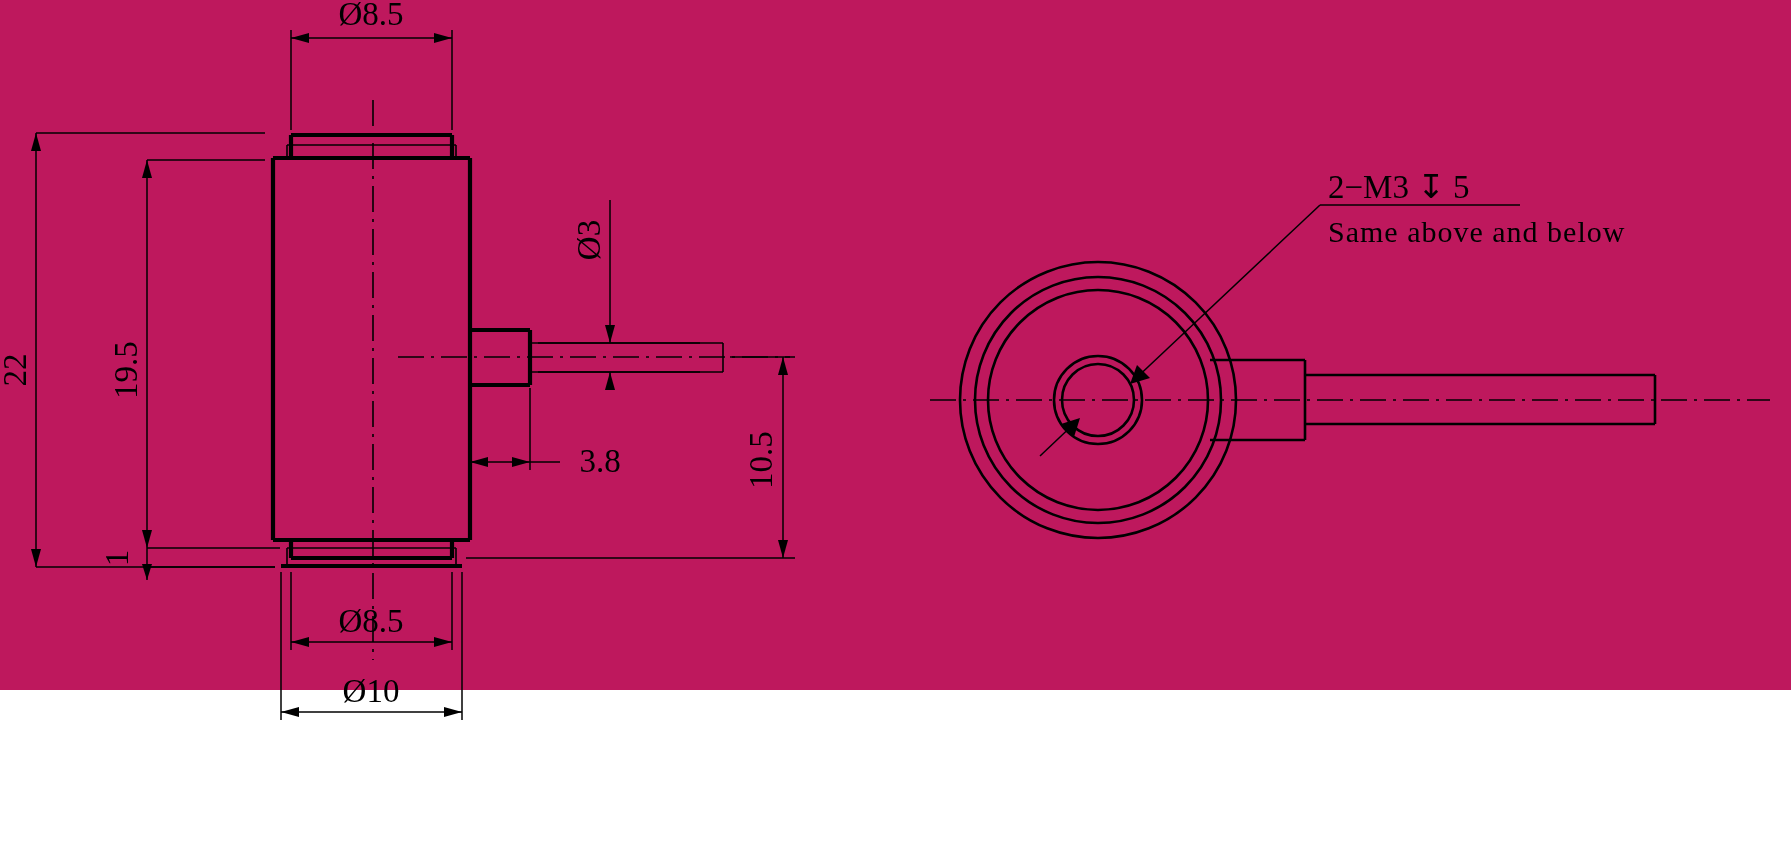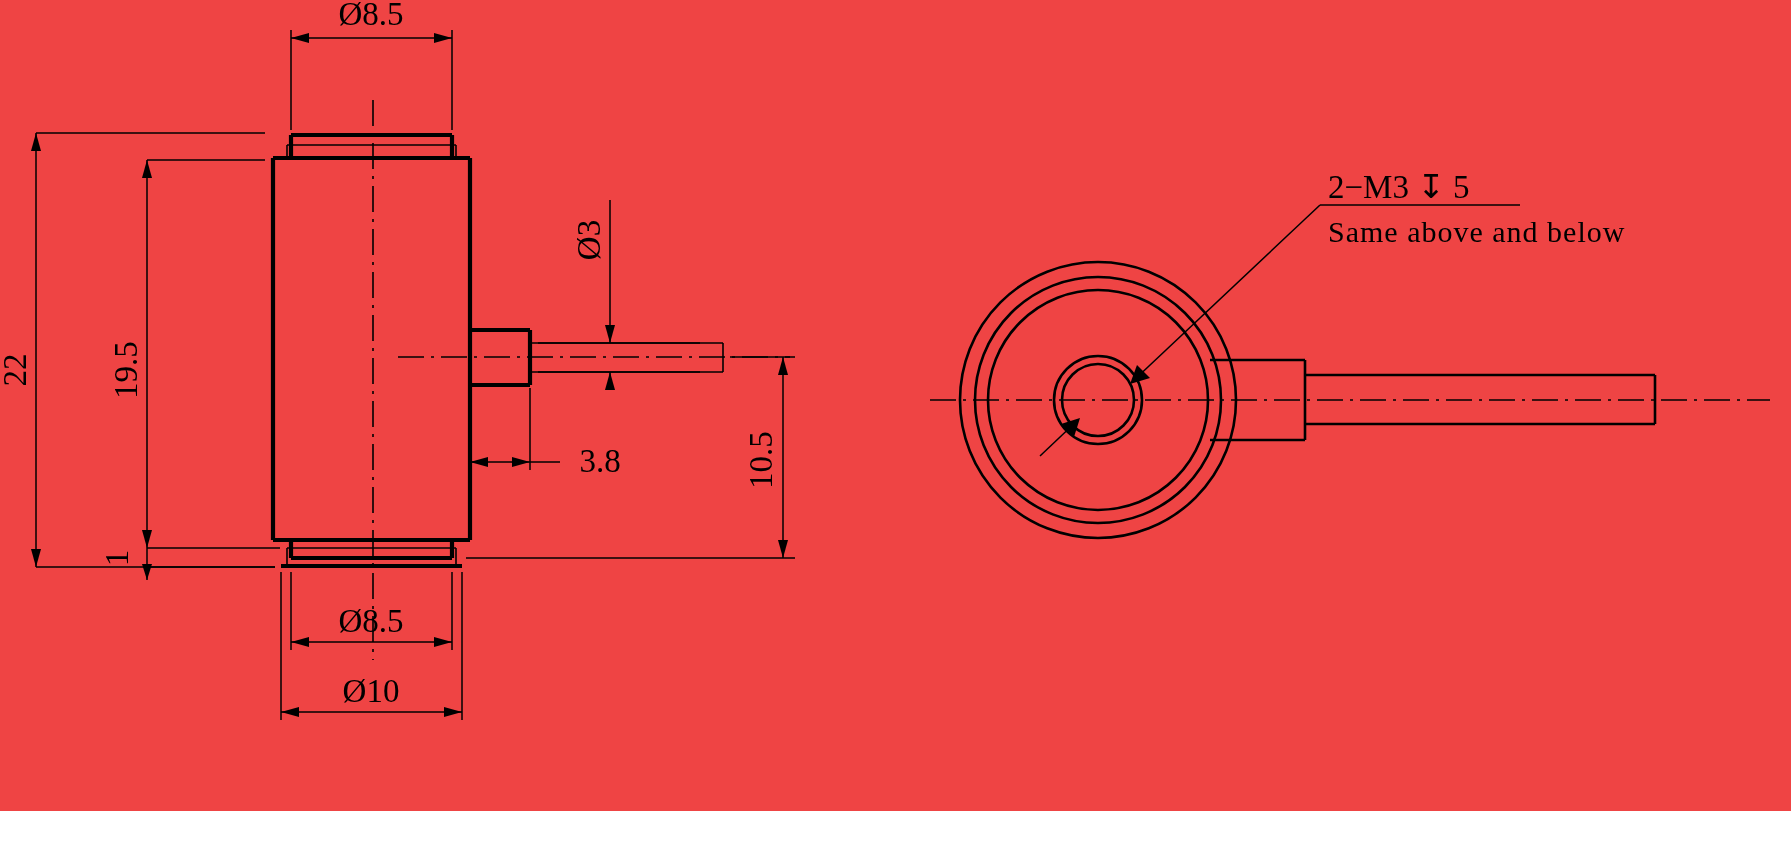--- a/index.html
+++ b/index.html
@@ -1,17 +1,17 @@
 <!DOCTYPE html>
 <html><head>
 <meta charset="utf-8">
 <style>
   html,body{margin:0;padding:0;background:#ffffff;}
   body{width:1791px;height:842px;overflow:hidden;font-family:"Liberation Serif",serif;}
-  #sheet{position:relative;width:1791px;height:811px;background:#ef4444;}
+  #sheet{position:relative;width:1791px;height:690px;background:#be185d;}
   svg{display:block;}
   .thin{fill:none;stroke:#000;stroke-width:1.6;}
   .thick{fill:none;stroke:#000;stroke-width:4.2;}
   .med{fill:none;stroke:#000;stroke-width:2.6;}
   .center{fill:none;stroke:#000;stroke-width:1.6;stroke-dasharray:26 7 3 7;}
   .dim{fill:none;stroke:#000;stroke-width:1.5;}
   .txt{font-family:"Liberation Serif",serif;font-size:30px;fill:#000;letter-spacing:1px;}
   .txt-big{font-family:"Liberation Serif",serif;font-size:33px;fill:#000;}
   .arw{fill:#000;stroke:none;}
 </style>

